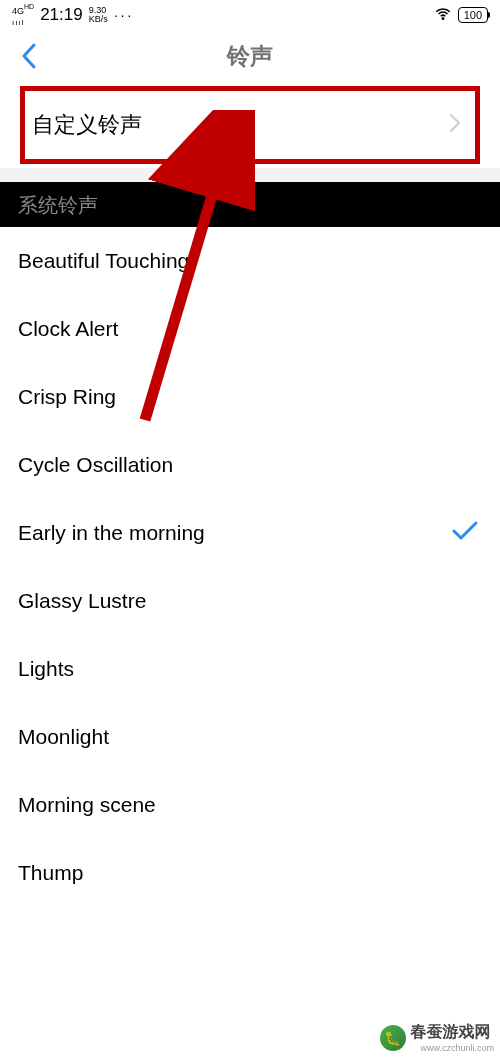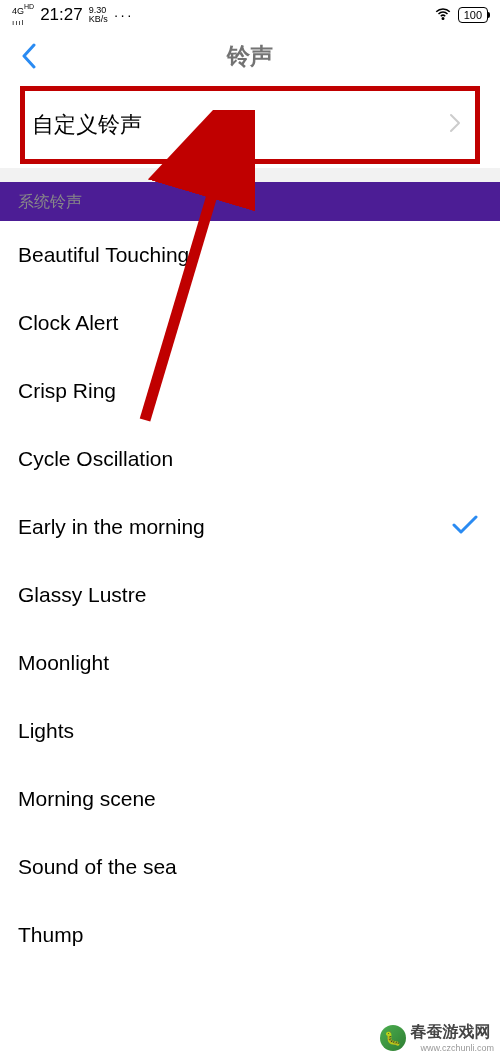--- a/index.html
+++ b/index.html
@@ -114,23 +114,23 @@
     }
     .chevron-right {
       position: absolute;
       right: 14px;
     }
     .chevron-right svg {
       width: 12px;
       height: 20px;
     }
     .section-header {
-      background: #4c1d95;
+      background: #000000;
       padding: 10px 22px 8px 18px;
-      font-size: 16px;
+      font-size: 20px;
       color: #888;
     }
     .ringtone-list {
       background: #fff;
     }
     .ringtone-item {
       height: 68px;
       display: flex;
       align-items: center;
       padding: 0 18px;
@@ -184,21 +184,21 @@
   </style>
 </head>
 <body>
 
 <div class="status-bar">
   <div class="status-left">
     <span class="signal-text">
       <span style="font-size:9px">4G</span><span style="font-size:7px;vertical-align:super">HD</span><br>
       <span style="font-size:8px;letter-spacing:1px">ıııl</span>
     </span>
-    <span class="time">21:27</span>
+    <span class="time">21:19</span>
     <span class="kb-rate">
       <span>9.30</span><br><span>KB/s</span>
     </span>
     <span class="dots">···</span>
   </div>
   <div class="status-right">
     <span class="wifi-icon">
       <svg viewBox="0 0 24 24" fill="none" stroke="#000" stroke-width="2">
         <path d="M3 9c5-5 13-5 18 0"></path>
         <path d="M6 12c3.5-3.5 8.5-3.5 12 0"></path>
@@ -249,30 +249,27 @@
     <div class="ringtone-item">
       <span>Early in the morning</span>
       <span class="checkmark"><svg viewBox="0 0 26 20" fill="none" stroke="#2a8bf2" stroke-width="3" stroke-linecap="round" stroke-linejoin="round">
           <polyline points="2,10 9,17 24,2"></polyline>
         </svg></span>
     </div>
     <div class="ringtone-item">
       <span>Glassy Lustre</span>
     </div>
     <div class="ringtone-item">
+      <span>Lights</span>
+    </div>
+    <div class="ringtone-item">
       <span>Moonlight</span>
     </div>
     <div class="ringtone-item">
-      <span>Lights</span>
-    </div>
-    <div class="ringtone-item">
       <span>Morning scene</span>
-    </div>
-    <div class="ringtone-item">
-      <span>Sound of the sea</span>
     </div>
     <div class="ringtone-item">
       <span>Thump</span>
     </div>
   </div>
 
 <div class="annotation-arrow">
   <svg width="120" height="330" viewBox="0 0 120 330">
     <defs>
       <marker id="arrowhead" markerWidth="12" markerHeight="12" refX="6" refY="6" orient="auto">

